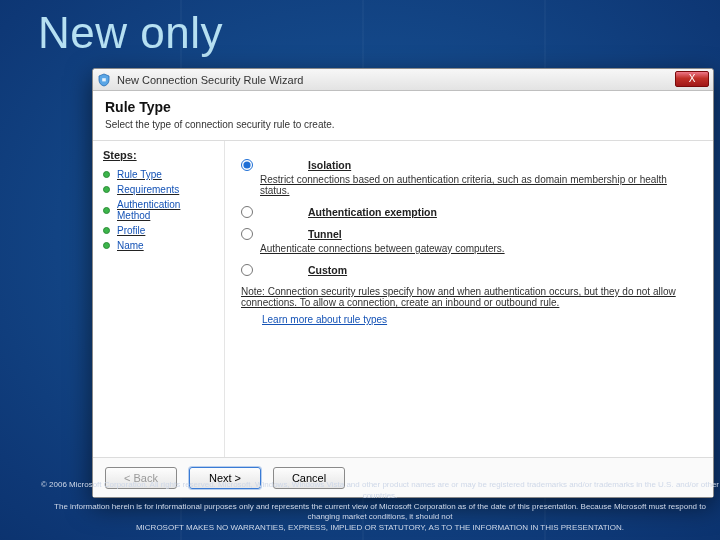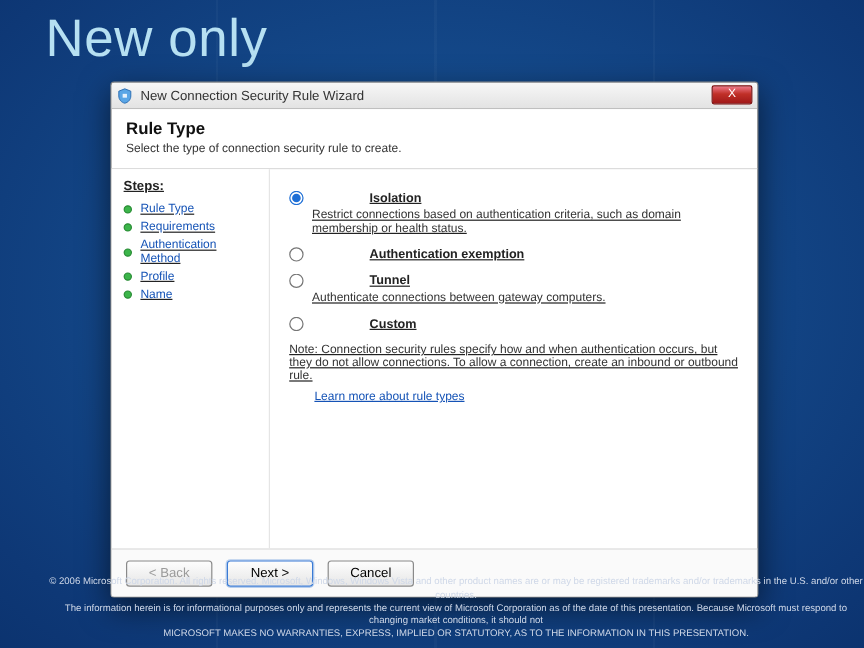--- a/index.html
+++ b/index.html
@@ -33,21 +33,21 @@
     font-size: 8px;
     color: #cfd8e8;
     line-height: 1.35;
   }
   .footer .line { display: block; padding-left: 40px; }
 
   
   .wizard {
     position: absolute;
     left: 92px; top: 68px;
-    width: 540px; height: 430px;
+    width: 622px; height: 430px;
     background: #ffffff;
     border: 1px solid #8a8a8a;
     box-shadow: 0 8px 26px rgba(0,0,0,0.55);
     border-radius: 3px;
     display: flex; flex-direction: column;
     font-size: 11px;
     color: #222;
   }
   .titlebar {
     height: 22px;

